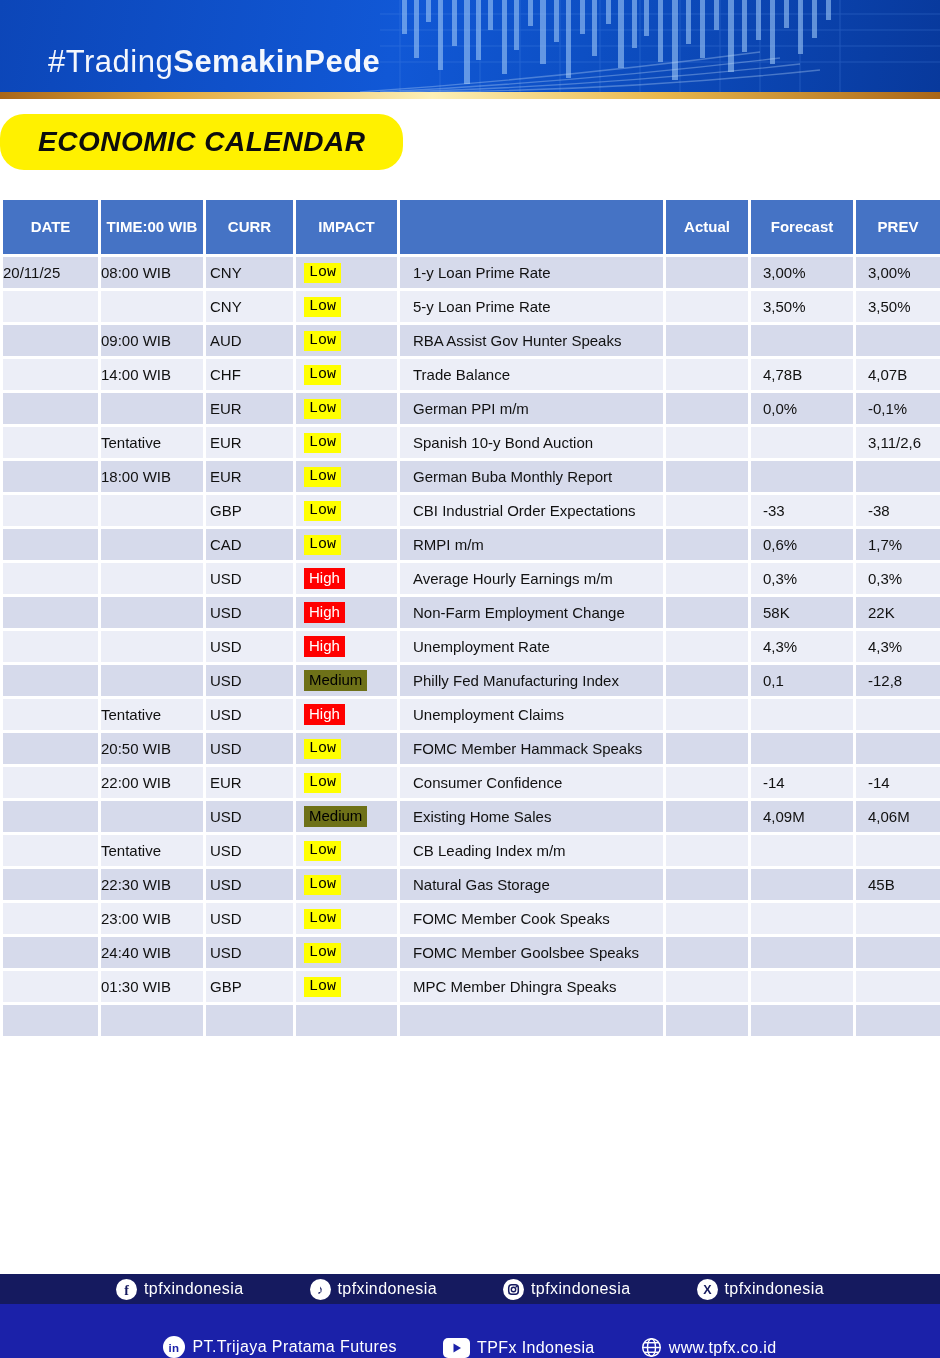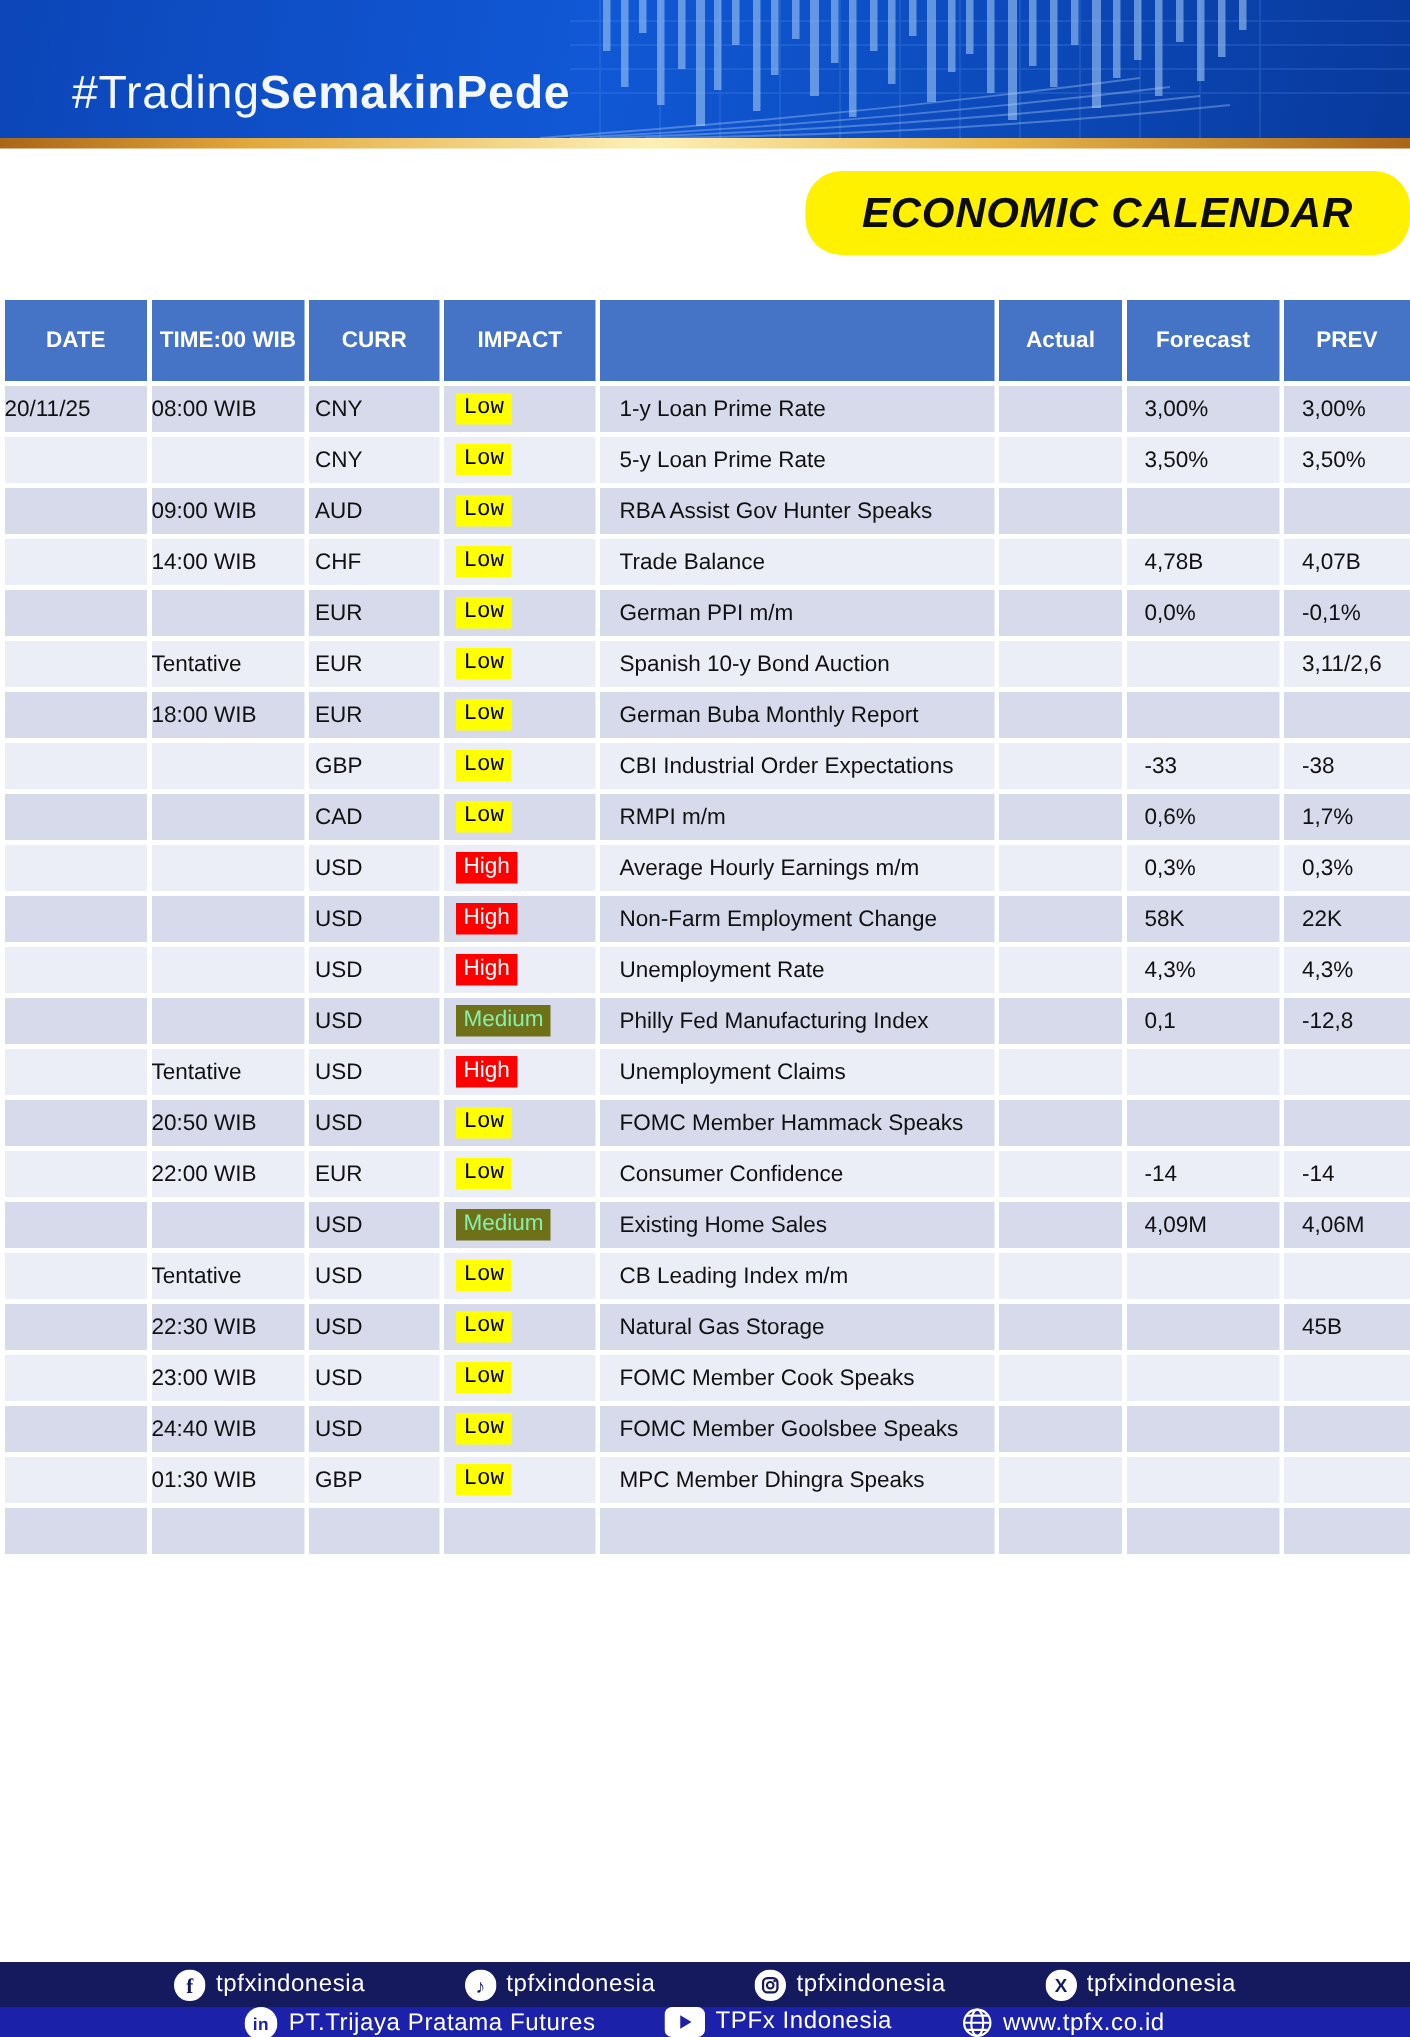--- a/index.html
+++ b/index.html
@@ -13,47 +13,47 @@
   .hashtag .light { font-weight:400; }
   .hashtag .bold  { font-weight:800; }
   .logo { position:absolute; right:42px; top:20px; width:130px; text-align:center; }
   .logo-text { font-family:"Liberation Serif", serif; font-size:44px; line-height:44px; letter-spacing:1px; }
   .logo-text .tp { color:#d9a73e; }
   .logo-text .fx { color:#ffffff; }
   .logo-tagline { margin-top:3px; font-size:8.5px; font-weight:700; letter-spacing:2.6px; color:#ffffff; white-space:nowrap; }
   .gold-strip { height:7px; background:linear-gradient(90deg,#a96618 0%,#e2a93c 18%,#fdf0b6 46%,#e9b84d 70%,#a96618 100%); }
 
   
-  .title-wrap { text-align:right; margin-top:15px; height:56px; }
+  .title-wrap { text-align:left; margin-top:15px; height:56px; }
   .title-badge { display:inline-block; background:var(--badge-yellow); border-radius:24px; padding:12px 38px; font-size:28px; font-weight:800; font-style:italic; color:#0d0d0d; letter-spacing:.5px; }
 
   
   table.cal { width:940px; margin-top:27px; border-collapse:collapse; table-layout:fixed; }
   table.cal th, table.cal td { border:3px solid #ffffff; font-size:15px; color:#111; overflow:hidden; white-space:nowrap; }
   table.cal thead th { background:var(--header-blue); color:#fff; font-weight:700; height:57px; line-height:1.35; }
   th.h-forecast { font-size:17px; }
   tbody tr { height:34px; }
   tbody tr:nth-child(odd)  td { background:var(--row-odd); }
   tbody tr:nth-child(even) td { background:var(--row-even); }
   td.c-date, td.c-time { }
   td.c-curr   { padding-left:4px; }
   td.c-impact { padding-left:8px; }
   td.c-event  { padding-left:13px; }
   td.c-actual { text-align:center; }
   td.c-forecast, td.c-prev { padding-left:12px; }
   .badge { display:inline-block; padding:1px 5px; line-height:1.25; }
   .badge:empty { display:none; }
   .impact-low    { background:var(--impact-low);    color:#000;font-family:Liberation Mono, monospace; }
-  .impact-medium { background:var(--impact-medium); color:#86efac; }
+  .impact-medium { background:var(--impact-medium); color:#000000; }
   .impact-high   { background:var(--impact-high);   color:#fff; }
 
   
   .footer { position:absolute; left:0; right:0; bottom:0; }
   .footer-row1 { height:30px; background:var(--footer-navy); display:flex; align-items:center; justify-content:center; gap:66px; }
-  .footer-row2 { height:20px; background:var(--footer-blue); display:flex; align-items:flex-start; justify-content:center; gap:46px; }
+  .footer-row2 { height:54px; background:var(--footer-blue); display:flex; align-items:flex-end; justify-content:center; gap:46px; }
   .soc { display:flex; align-items:center; gap:7px; color:#fff; font-size:16px; letter-spacing:.4px; cursor:pointer; }
   .soc svg { display:block; }
 </style>
 </head>
 <body>
 
 <div class="page">
 
   <div class="banner">
     <svg class="deco" viewBox="0 0 940 92" preserveAspectRatio="none">

